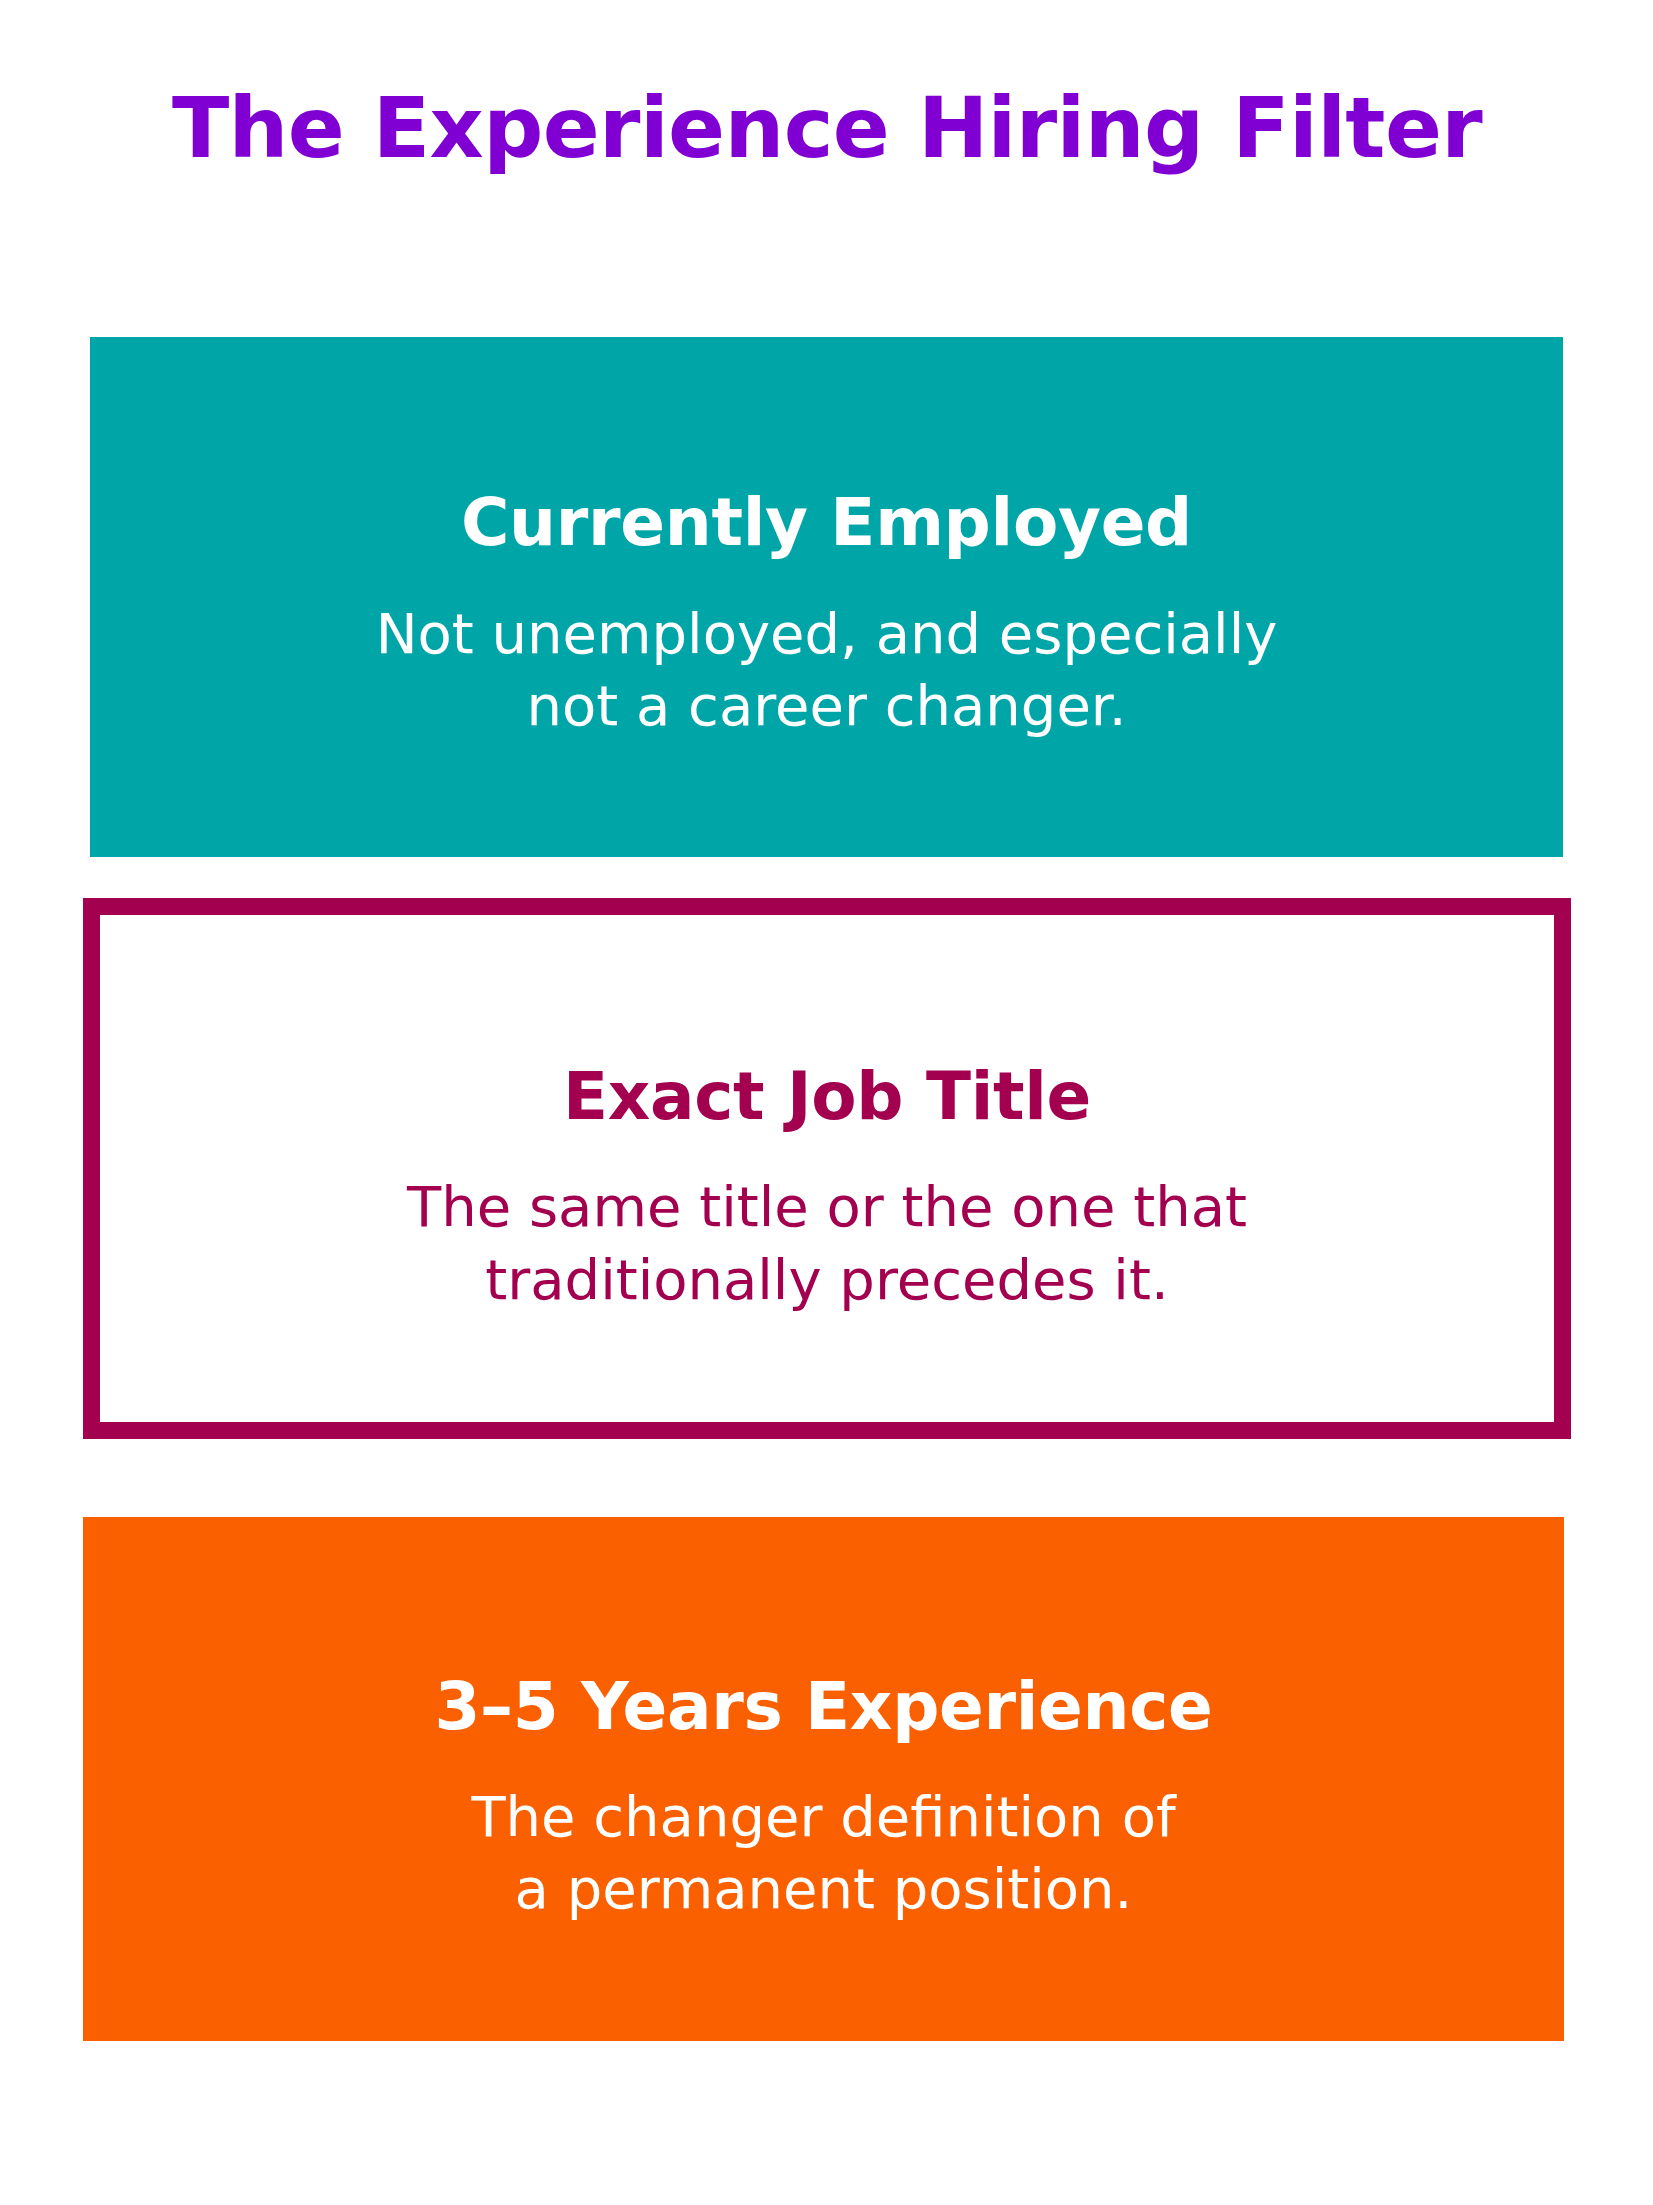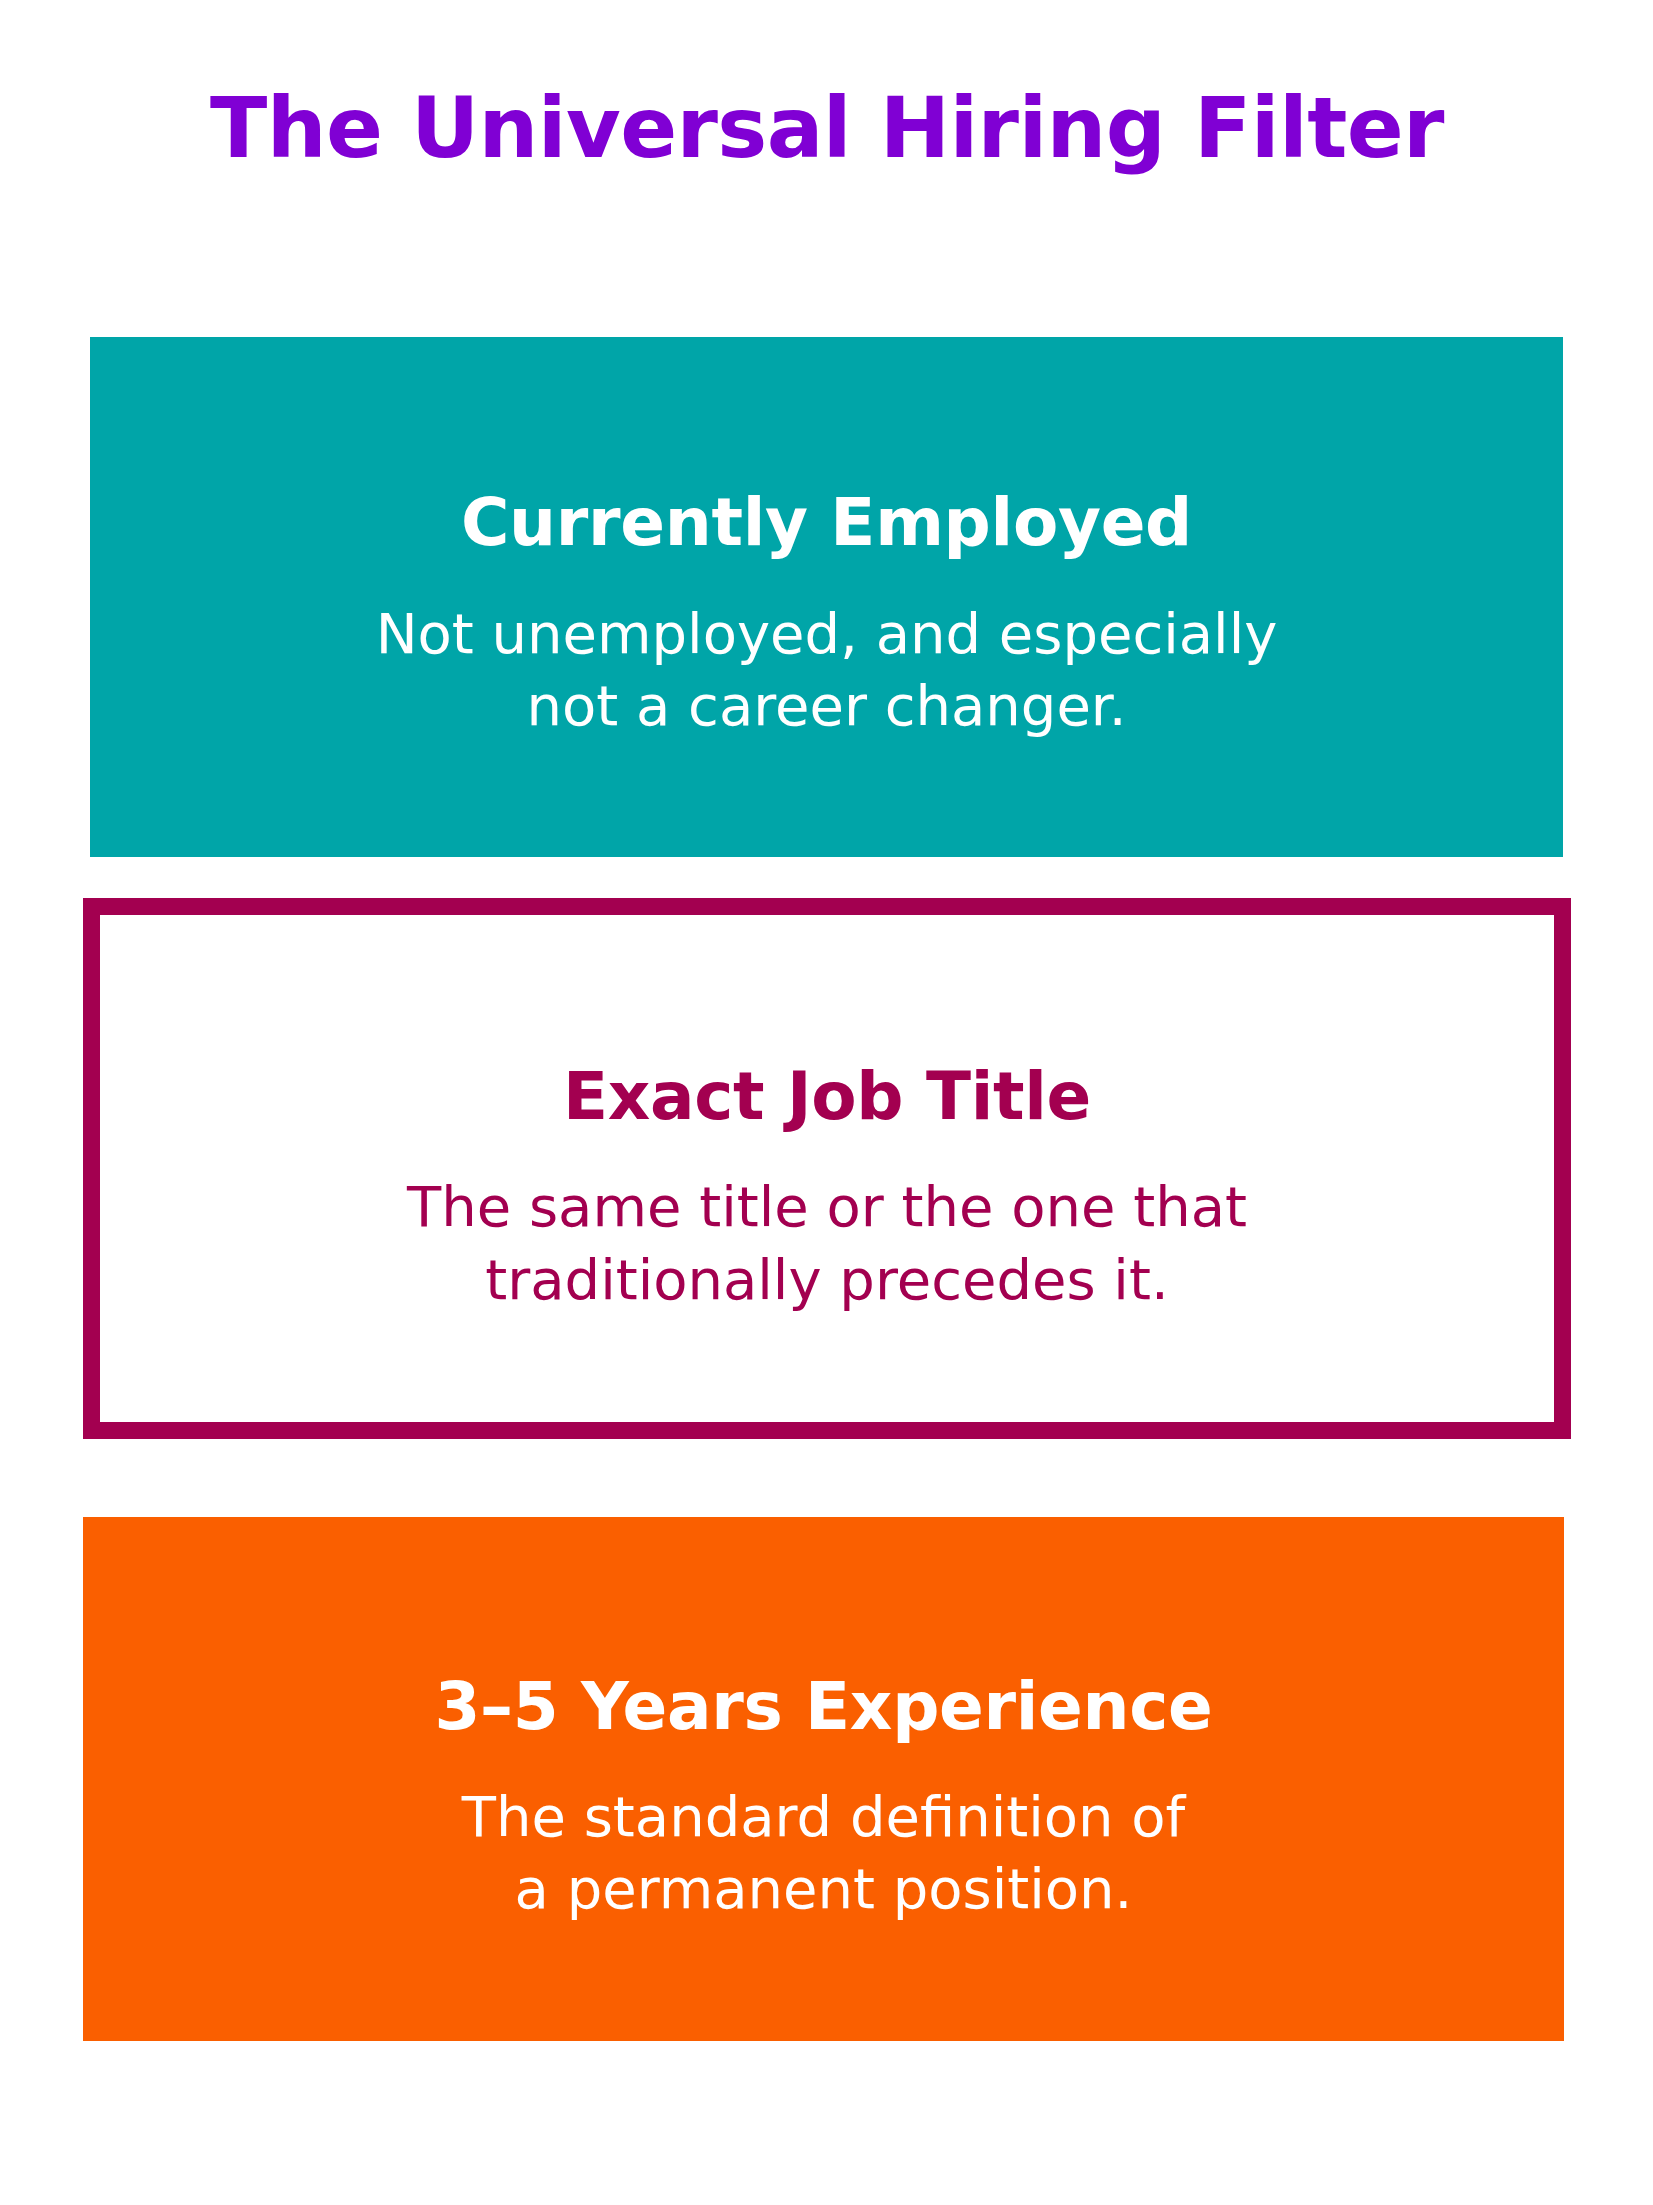--- a/index.html
+++ b/index.html
@@ -103,34 +103,34 @@
     margin-top: 43px;
   }
   .card-experience .card-heading { color: #ffffff; margin-top: 37px; }
   .card-experience .card-body    { color: #ffffff; margin-top: 36px; }
 </style>
 </head>
 <body>
 
 <div class="page">
 
-  <div class="page-title">The Universal Hiring Filter</div>
+  <div class="page-title">The Experience Hiring Filter</div>
 
   <div class="card card-title">
     <div class="card-heading">Exact Job Title</div>
     <div class="card-body">The same title or the one that
 traditionally precedes it.</div>
   </div>
 
   <div class="card card-employed">
     <div class="card-heading">Currently Employed</div>
     <div class="card-body">Not unemployed, and especially
 not a career changer.</div>
   </div>
 
   <div class="card card-experience">
     <div class="card-heading">3–5 Years Experience</div>
-    <div class="card-body">The standard definition of
+    <div class="card-body">The changer definition of
 a permanent position.</div>
   </div>
 
 </div>
 
 
 </body></html>

